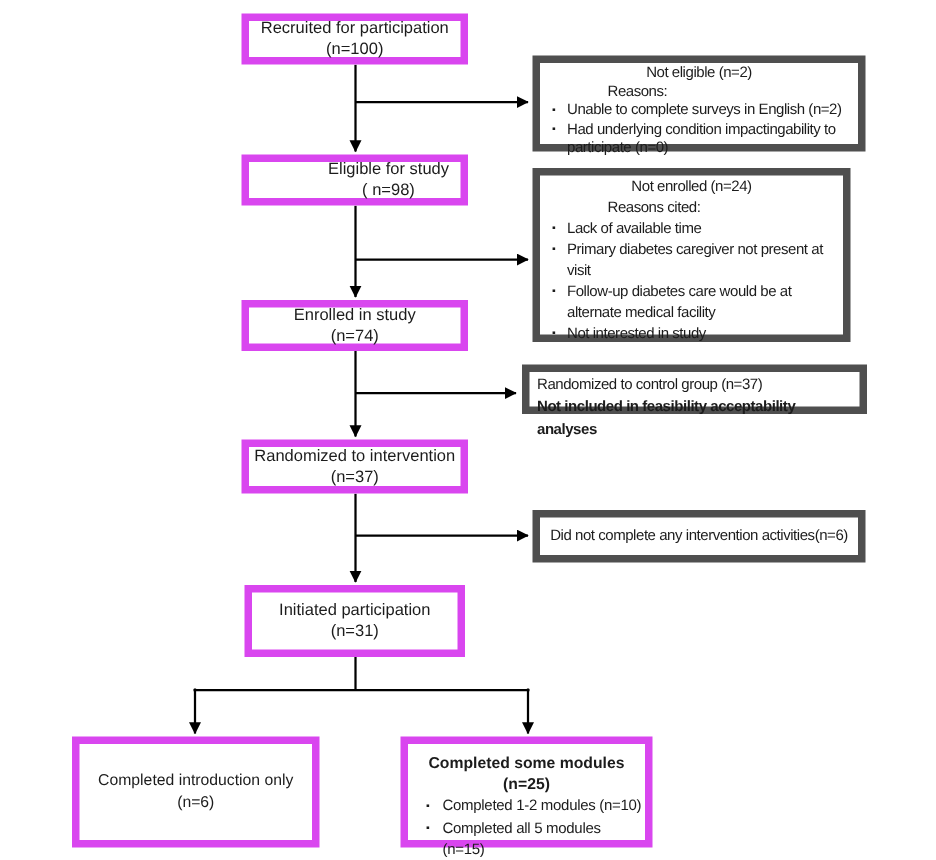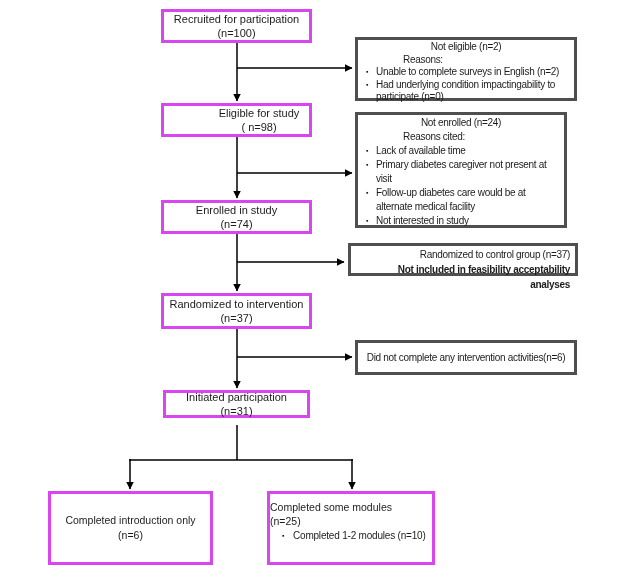--- a/index.html
+++ b/index.html
@@ -20,49 +20,49 @@
     position: absolute;
     left: 0;
     top: 0;
     width: 624px;
     height: 573px;
   }
   .box {
     position: absolute;
     box-sizing: border-box;
     background: #ffffff;
-    border: 3px solid #d946ef;
+    border: 5px solid #d946ef;
   }
   
   .main-box {
     display: flex;
     flex-direction: column;
     align-items: center;
     justify-content: center;
     text-align: center;
     font-size: 11px;
     line-height: 14px;
   }
   .b-recruited   { left: 161px; top: 9px;   width: 151px; height: 34px; }
   .b-eligible    { left: 161px; top: 103px; width: 151px; height: 34px; padding-left: 45px; }
   .b-enrolled    { left: 161px; top: 200px; width: 151px; height: 34px; }
   .b-randomized  { left: 161px; top: 293px; width: 151px; height: 36px; }
-  .b-initiated   { left: 163px; top: 390px; width: 147px; height: 28px; }
+  .b-initiated   { left: 163px; top: 390px; width: 147px; height: 48px; }
   
   .side-box {
     border-color: #4f4f4f;
     font-size: 10px;
     letter-spacing: -0.3px;
     padding: 1px 5px;
     line-height: 14px;
   }
   .b-noteligible { left: 355px; top: 37px;  width: 222px; height: 64px; line-height: 12.6px; }
   .b-notenrolled { left: 355px; top: 112px; width: 212px; height: 116px; }
   .b-control     { left: 348px; top: 243px; width: 230px; height: 33px;
-                   text-align: right; line-height: 15px; padding-top: 1px; }
+                   text-align: left; line-height: 15px; padding-top: 1px; }
   .b-noactivity  { left: 355px; top: 340px; width: 222px; height: 35px;
                    display: flex; flex-direction: row; align-items: center;
                    justify-content: center; text-align: center; line-height: 15px; }
   .sb-title { text-align: center; }
   .sb-label { font-weight: normal; padding-left: 40px; }
   .bold-line { font-weight: bold; }
   ul.reasons {
     margin: 0;
     padding: 0;
     list-style: none;
@@ -82,21 +82,21 @@
   .b-introonly {
     left: 48px; top: 491px; width: 165px; height: 74px;
     display: flex; flex-direction: column; align-items: center;
     justify-content: center; text-align: left;
     font-size: 10.5px; line-height: 15px;
   }
   .b-somemodules {
     left: 267px; top: 491px; width: 168px; height: 74px;
     font-size: 10.5px; line-height: 14px; padding-top: 6px;
   }
-  .b-somemodules .sb-title, .b-somemodules .sb-subtitle { text-align: left; }
+  .b-somemodules .sb-title, .b-somemodules .sb-subtitle { text-align: center; font-weight: bold; }
   ul.mod-list {
     margin: 1px 0 0 0;
     padding: 0;
     list-style: none;
     font-size: 10px;
     letter-spacing: -0.2px;
     line-height: 14.5px;
   }
   ul.mod-list li {
     position: relative;
@@ -195,16 +195,17 @@
   <div class="box b-introonly">
     <div>Completed introduction only</div>
     <div>(n=6)</div>
   </div>
 
   <div class="box b-somemodules">
     <div class="sb-title">Completed some modules</div>
     <div class="sb-subtitle">(n=25)</div>
     <ul class="mod-list">
       <li>Completed 1-2 modules (n=10)</li>
+      <li>Completed all 5 modules (n=15)</li>
     </ul>
   </div>
 
 </div>
 
 </body></html>

